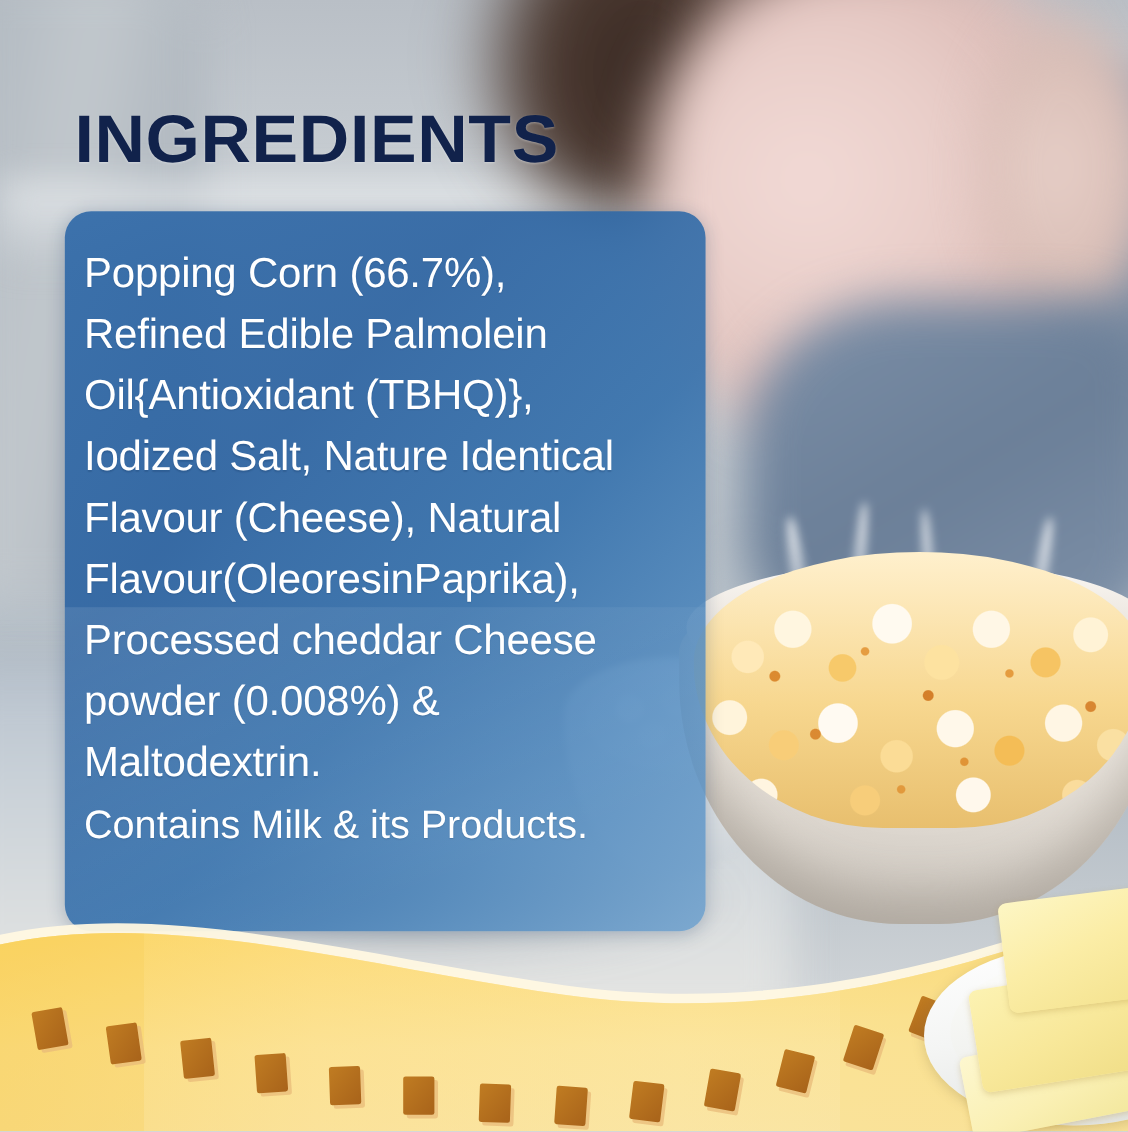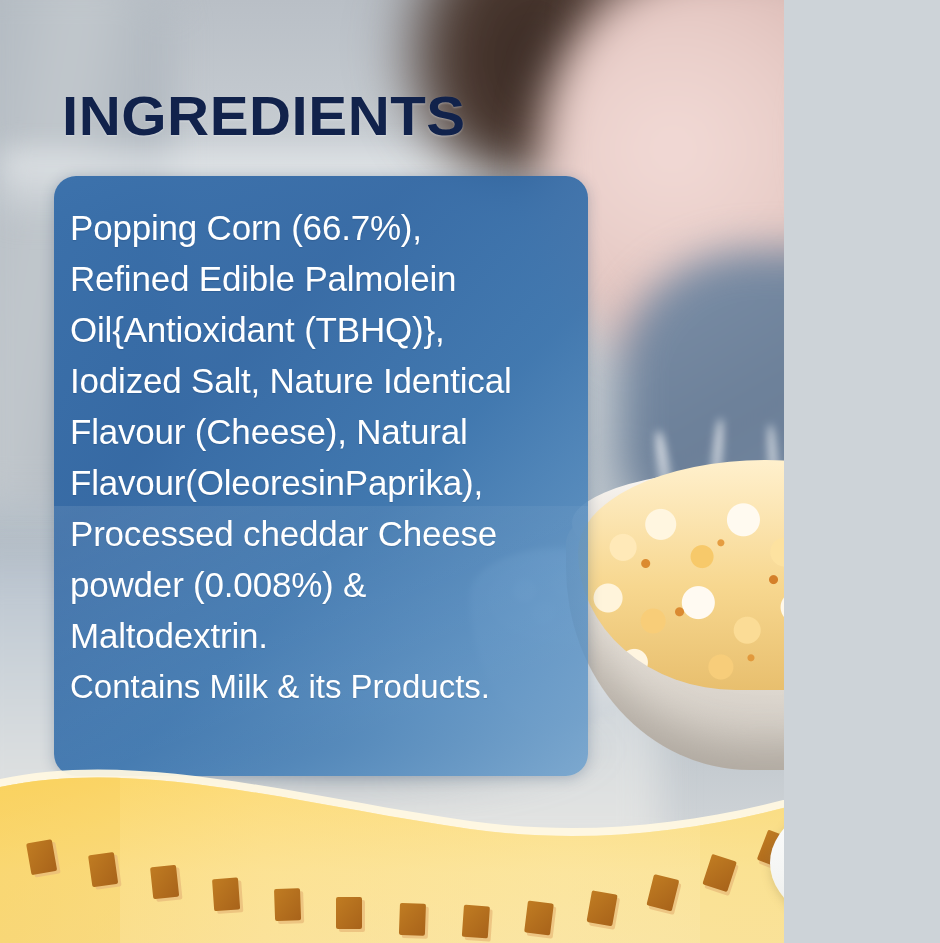--- a/index.html
+++ b/index.html
@@ -5,21 +5,21 @@
 <style>
   * { margin:0; padding:0; box-sizing:border-box; }
   html, body {
     width:940px; height:943px;
     font-family:"Liberation Sans", sans-serif;
     overflow:hidden; background:#cdd3d8;
   }
 
   #stage {
     position:relative;
-    width:784px; height:943px;
+    width:940px; height:943px;
     overflow:hidden;
   }
 
   
   .bg-layer { position:absolute; inset:0; }
 
   .bg-base {
     background:
       linear-gradient(180deg,
         #b9bfc6 0%, #c2c8ce 10%, #cfd4d8 22%,

